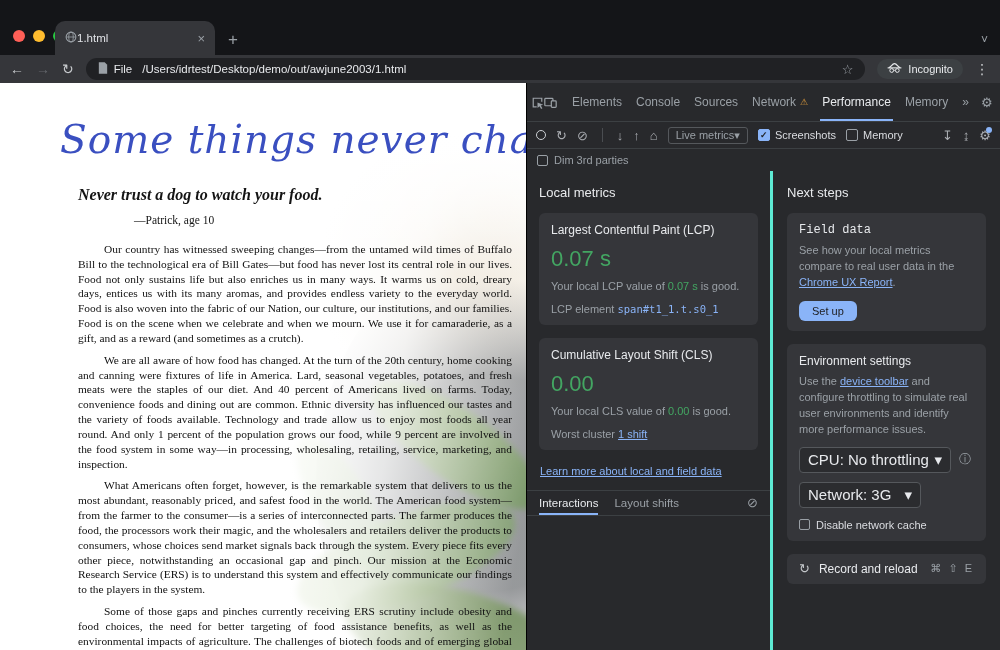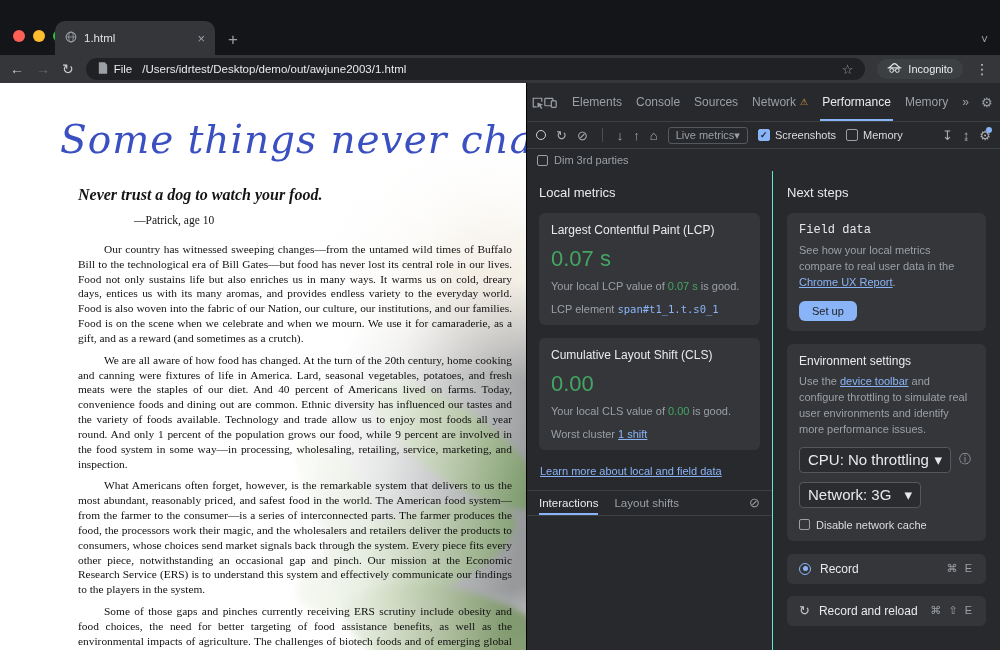--- a/index.html
+++ b/index.html
@@ -7,21 +7,21 @@
   body { font-family:"Liberation Sans",sans-serif; background:#000; }
 
   .window { width:1000px; height:650px; display:flex; flex-direction:column; }
 
   
   .titlebar { height:55px; background:#141518; position:relative; flex:0 0 auto; }
   .traffic { position:absolute; left:13px; top:30px; display:flex; gap:8px; }
   .light { width:12px; height:12px; border-radius:50%; }
   .light.red { background:#ff5f57; } .light.yellow { background:#febc2e; } .light.green { background:#28c840; }
   .tab { position:absolute; left:55px; bottom:0; width:160px; height:34px; background:#35363a;
-         border-radius:10px 10px 0 0; display:flex; align-items:center; padding:0 10px; gap:7px; }
+         border-radius:10px 10px 0 0; display:flex; align-items:center; padding:0 10px; }
   .tab-title { font-size:11.5px; color:#dfe1e5; flex:1; white-space:nowrap; overflow:hidden; }
   .tab-close { color:#9aa0a6; font-size:13px; line-height:1; }
   .newtab { position:absolute; left:228px; bottom:7px; color:#9aa0a6; font-size:17px; line-height:1; }
   .win-chevron { position:absolute; right:12px; bottom:9px; color:#9aa0a6; font-size:12px; line-height:1; }
 
   
   .navbar { height:28px; background:#35363a; display:flex; align-items:center; padding:0 10px; gap:12px; flex:0 0 auto; }
   .nav-icon { color:#c8cbce; font-size:14px; line-height:1; }
   .nav-icon.disabled { color:#64676c; }
   .omnibox { flex:1; height:22px; background:#202124; border-radius:11px; display:flex; align-items:center;
@@ -89,21 +89,21 @@
   .cb-label { font-size:11px; color:#dadce0; }
   .tb-spacer { flex:1; }
   .gear-badge { position:relative; }
   .gear-badge::after { content:""; position:absolute; right:-1px; top:-2px; width:6px; height:6px;
                        border-radius:50%; background:#8ab4f8; }
 
   .dt-dim { height:22px; display:flex; align-items:center; gap:6px; padding:0 10px; flex:0 0 auto; }
   .dt-dim .cb-label { color:#9aa0a6; }
 
   .dt-main { flex:1; display:flex; min-height:0; }
-  .dt-left { width:246px; border-right:1px solid #5eead4; padding:10px 12px 0; flex:0 0 auto;
+  .dt-left { width:246px; border-right:3px solid #5eead4; padding:10px 12px 0; flex:0 0 auto;
              display:flex; flex-direction:column; }
   .dt-right { flex:1; padding:10px 14px 0; min-width:0; }
   .dt-h2 { font-size:13px; font-weight:500; color:#e8eaed; margin:4px 0 13px; }
 
   .card { background:#35363a; border-radius:6px; padding:10px 12px; margin-bottom:13px; }
   .card-title { font-size:12px; color:#e8eaed; }
   .metric-value { font-size:22px; color:#43a662; margin:9px 0 7px; }
   .metric-value.na { color:#e8eaed; font-size:18px; }
   .card-desc { font-size:11px; color:#9aa0a6; line-height:1.45; }
   .green { color:#43a662; }
@@ -357,25 +357,20 @@
             <span class="env-select narrow">
               <span>Network: 3G</span>
               <span>▾</span>
             </span>
             <div class="cache-row">
               <span class="cb" style="width:11px;height:11px;"></span>
               <span class="cb-label">Disable network cache</span>
             </div>
           </div>
 
-          <div class="action-row">
-            <span class="radio-rec"></span>
-            <span class="action-label">Record</span>
-            <span class="shortcut">⌘ E</span>
-          </div>
 
           <div class="action-row">
             <span class="reload-glyph">↻</span>
             <span class="action-label">Record and reload</span>
             <span class="shortcut">⌘ ⇧ E</span>
           </div>
         </div>
 
       </div>
     </div>

